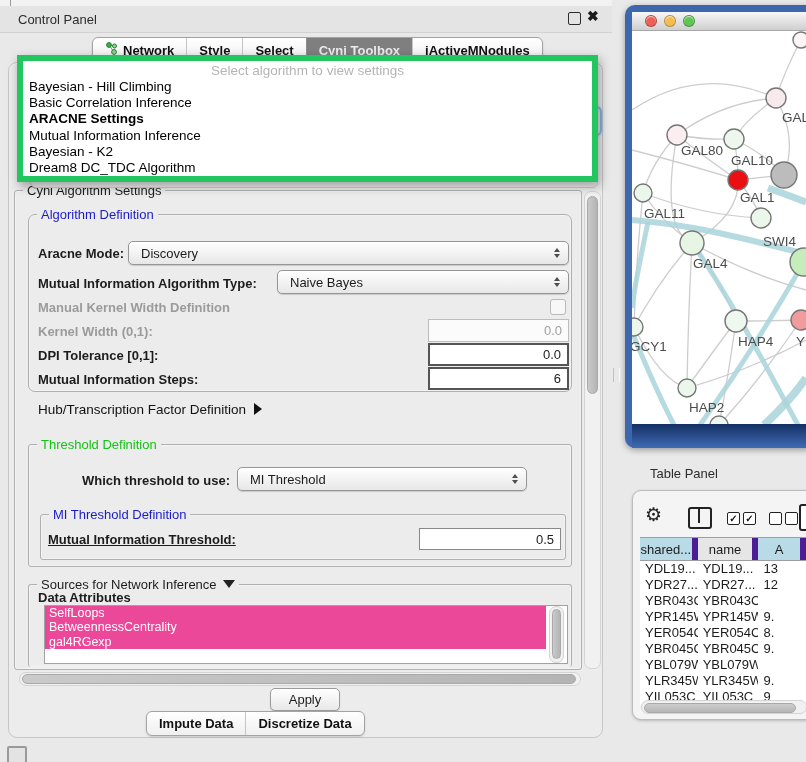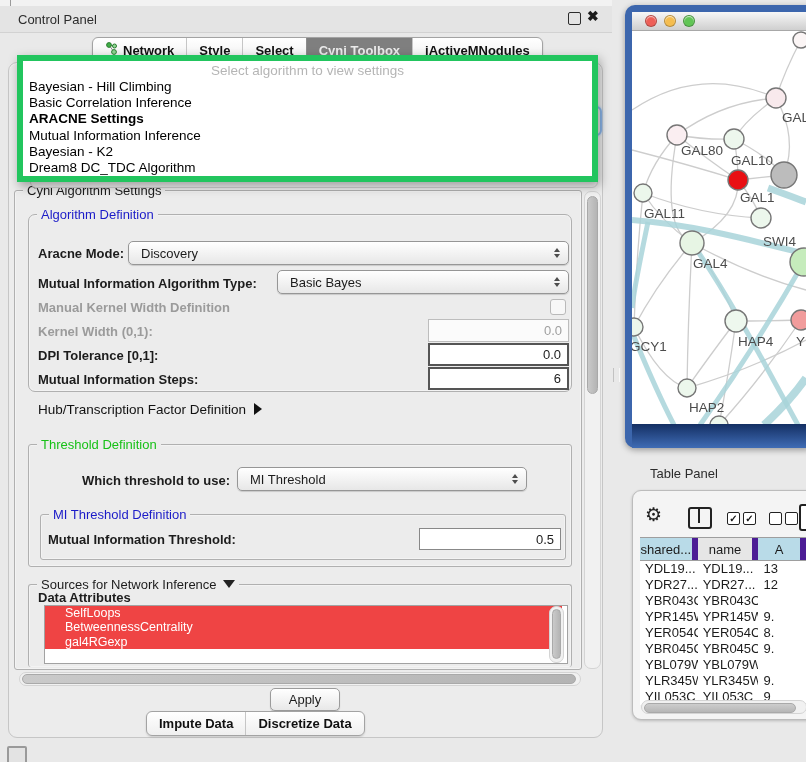--- a/index.html
+++ b/index.html
@@ -56,21 +56,21 @@
   .tri-right{display:inline-block;width:0;height:0;border-top:6px solid transparent;border-bottom:6px solid transparent;
              border-left:8px solid #111;margin-left:8px;vertical-align:-1px;}
   .tri-down-big{display:inline-block;width:0;height:0;border-left:6px solid transparent;border-right:6px solid transparent;
              border-top:8px solid #222;margin-left:6px;vertical-align:1px;}
   
   .sb-track-v{background:#f1f1f1;border:1px solid #d4d4d4;border-radius:7px;}
   .sb-thumb{background:linear-gradient(90deg,#cacaca,#b4b4b4);border-radius:6px;border:1px solid #a9a9a9;}
   .sb-track-h{background:#f1f1f1;border:1px solid #d4d4d4;border-radius:7px;}
   
   .src-list{left:44px;top:605px;width:522px;height:57px;background:#fff;border:1px solid #a2a2a2;overflow:hidden;}
-  .src-item{height:14.25px;line-height:14.25px;font-size:12.5px;color:#fff;background:#ef4444;padding-left:20px;width:497px;}
+  .src-item{height:14.25px;line-height:14.25px;font-size:12.5px;color:#fff;background:#ec4899;padding-left:4px;width:497px;}
   
   .applybtn{left:270px;top:688px;width:68px;height:21px;background:linear-gradient(#ffffff,#e8e8e8);
             border:1px solid #9b9b9b;border-radius:5px;font-size:13px;display:flex;align-items:center;justify-content:center;
             box-shadow:0 1px 1px rgba(0,0,0,.2);}
   #bottom-tabs{left:146px;top:711px;height:23px;}
   .dock-icon{left:7px;top:746px;width:16px;height:16px;border:2px solid #9a9a9a;border-radius:2px;background:#e3e3e3;}
   .split-handle{left:613px;top:368px;width:5px;height:14px;border-left:1px solid #c2c2c2;border-right:1px solid #fbfbfb;}
   
   .net-frame{left:625px;top:5px;width:185px;height:443px;background:#3c66ad;border-radius:10px 0 0 10px;
              box-shadow:0 2px 6px rgba(0,0,0,.35);}
@@ -171,21 +171,21 @@
 <span class="lbl" style="left:38px;top:246px;">Aracne Mode:</span>
 <div class="combo" style="left:128px;top:241px;width:441px;height:24px;">
   <span>Discovery</span>
   <span class="stepper">
       <span class="tri-up"></span>
       <span class="tri-dn"></span>
     </span>
 </div>
 <span class="lbl" style="left:38px;top:276px;">Mutual Information Algorithm Type:</span>
 <div class="combo" style="left:277px;top:270px;width:292px;height:24px;">
-  <span>Basic Bayes</span>
+  <span>Naive Bayes</span>
   <span class="stepper">
       <span class="tri-up"></span>
       <span class="tri-dn"></span>
     </span>
 </div>
 <span class="lbl dis" style="left:38px;top:300px;">Manual Kernel Width Definition</span>
 <div class="checkbox" style="left:550px;top:299px;"></div>
 <span class="lbl dis" style="left:38px;top:324px;">Kernel Width (0,1):</span>
 <div class="field dis" style="left:428px;top:319px;width:141px;height:23px;">
   <span>0.0</span>
@@ -210,21 +210,21 @@
 <div class="combo" style="left:237px;top:467px;width:290px;height:24px;">
   <span>MI Threshold</span>
   <span class="stepper">
       <span class="tri-up"></span>
       <span class="tri-dn"></span>
     </span>
 </div>
 <div class="abs grp" style="left:40px;top:514px;width:524px;height:44px;">
   <span class="grp-title blue">MI Threshold Definition</span>
 </div>
-<span class="lbl" style="left:48px;top:532px;">Mutual Information Threshold:</span>
+<span class="lbl" style="left:48px;top:532px;text-decoration:underline;">Mutual Information Threshold:</span>
 <div class="field" style="left:419px;top:528px;width:142px;height:22px;border-width:1px;border-color:#888;">
   <span>0.5</span>
 </div>
 
 <div class="abs grp" style="left:28px;top:584px;width:542px;height:82px;border-bottom:none;">
   <span class="grp-title">
     <span>Sources for Network Inference</span><span class="tri-down-big"></span>
   </span>
 </div>
 <span class="lbl" style="left:38px;top:590px;">Data Attributes</span>

